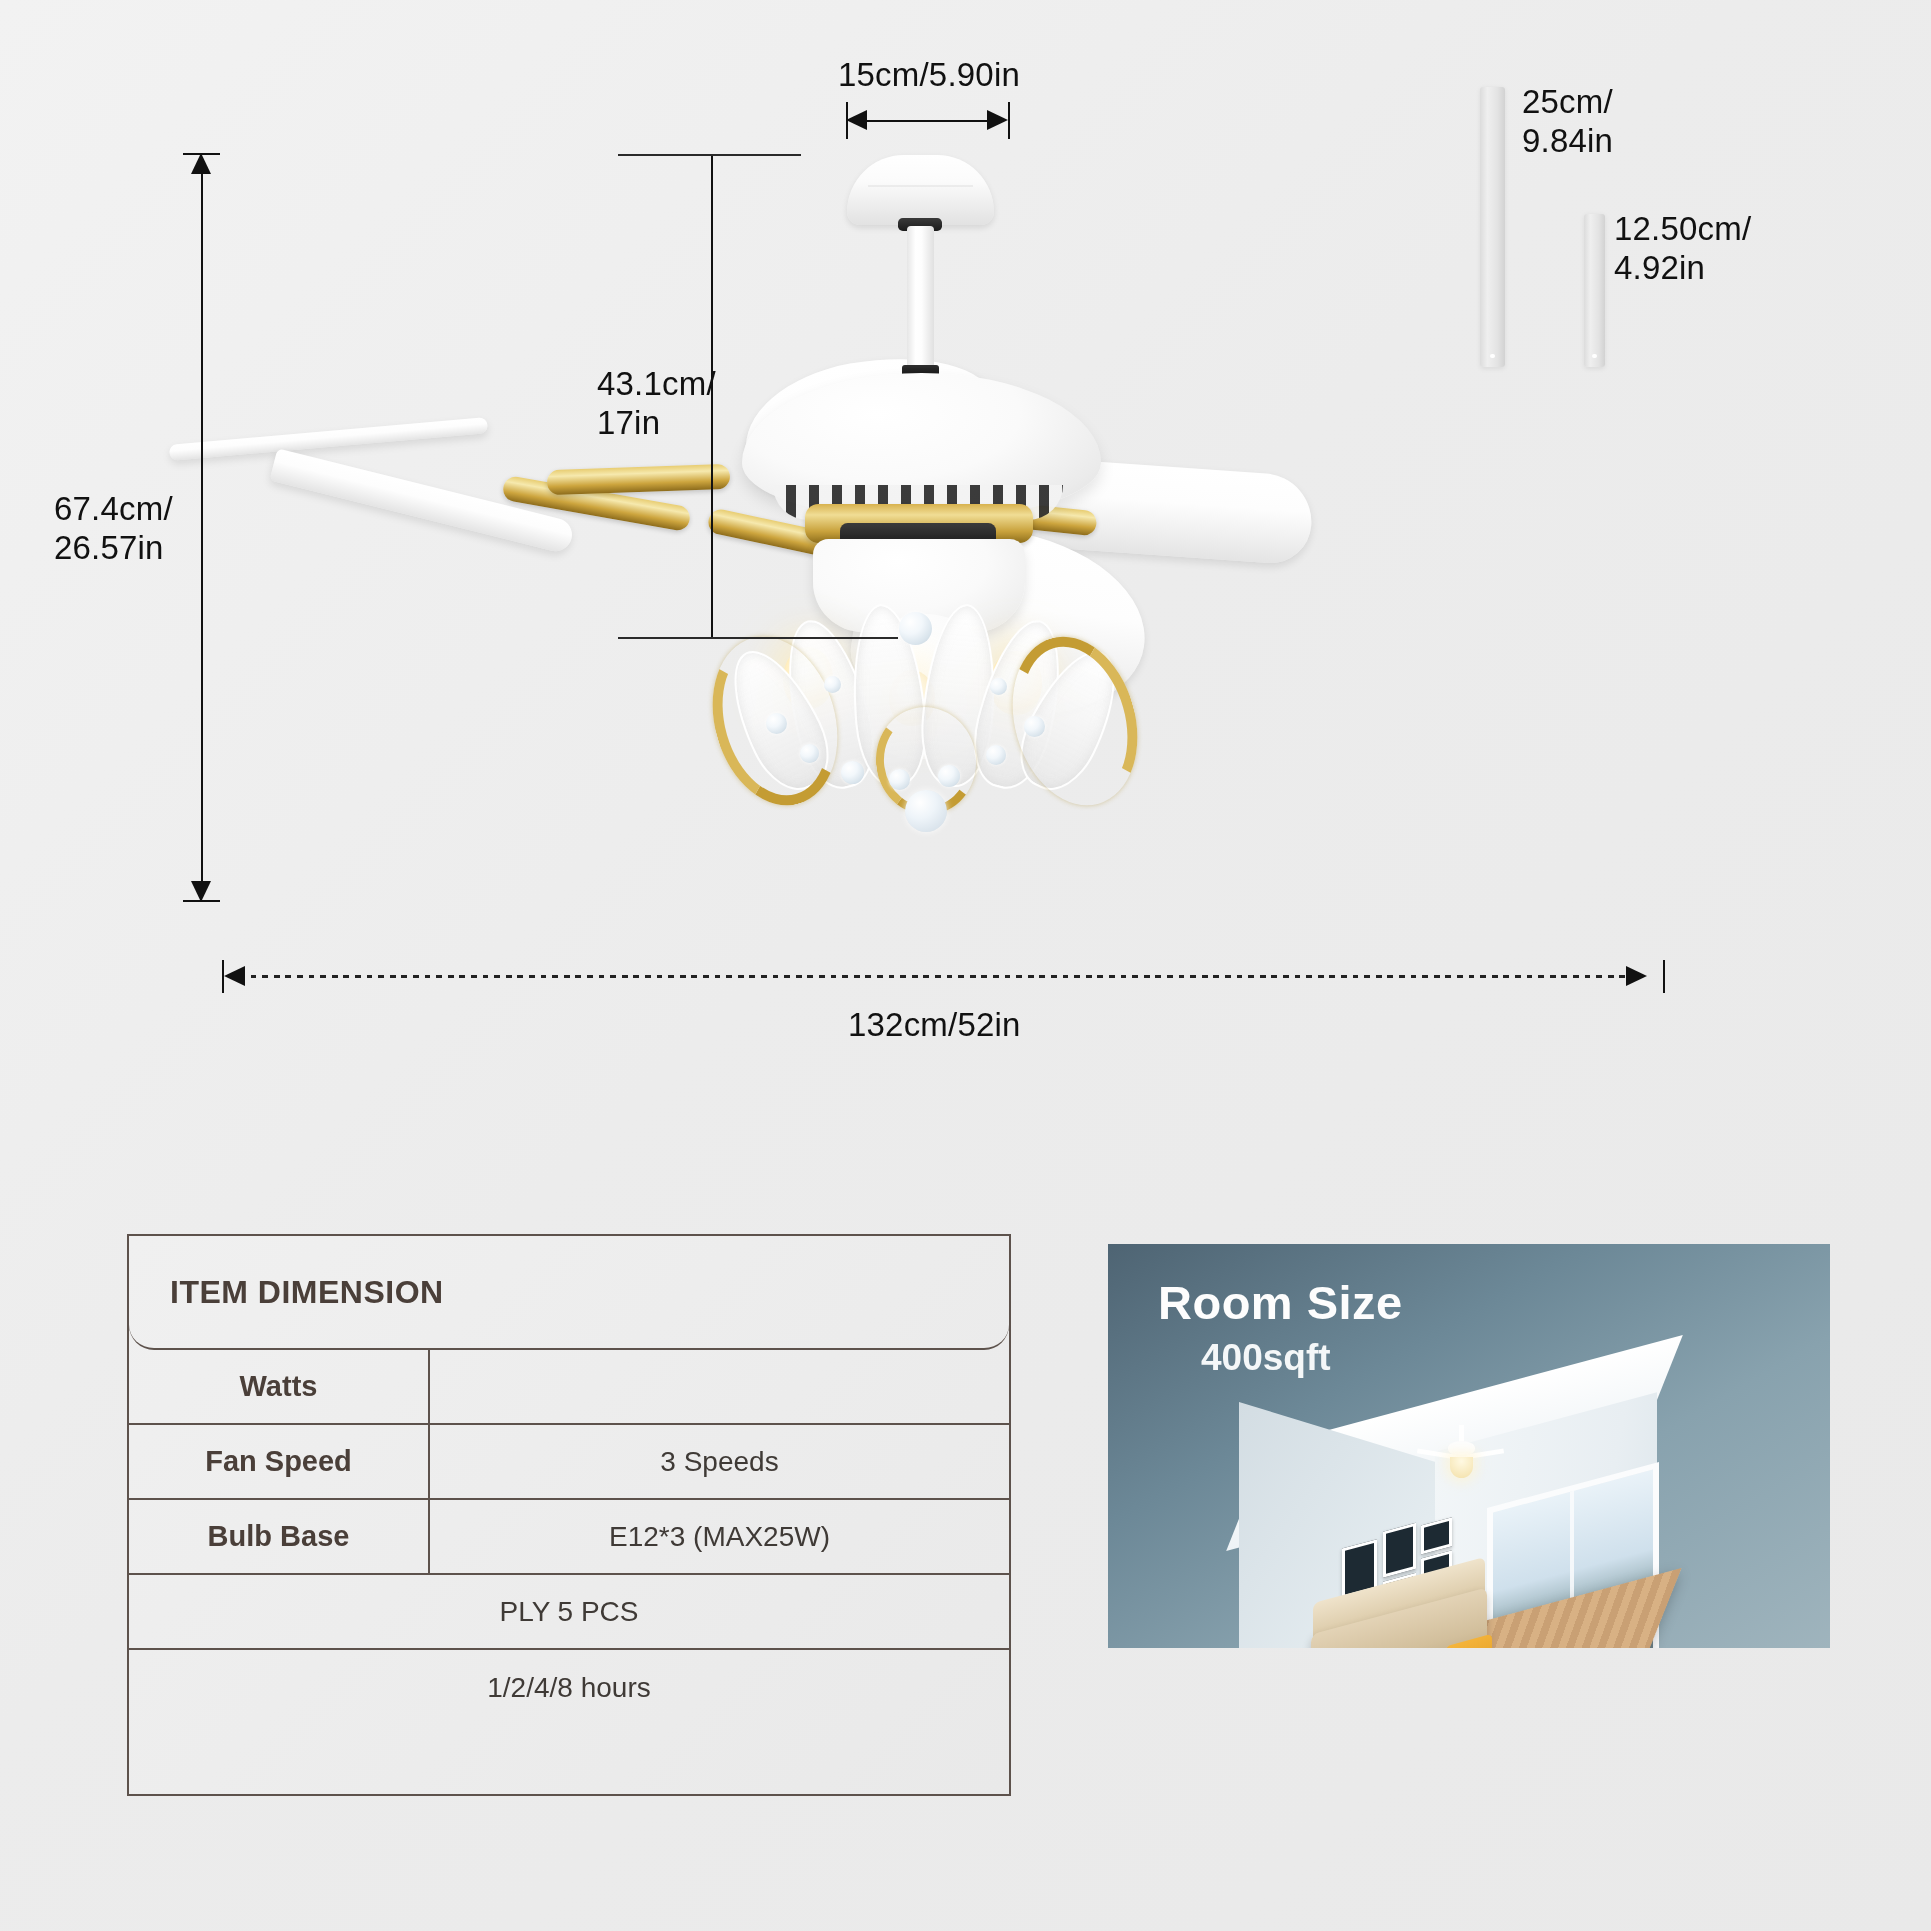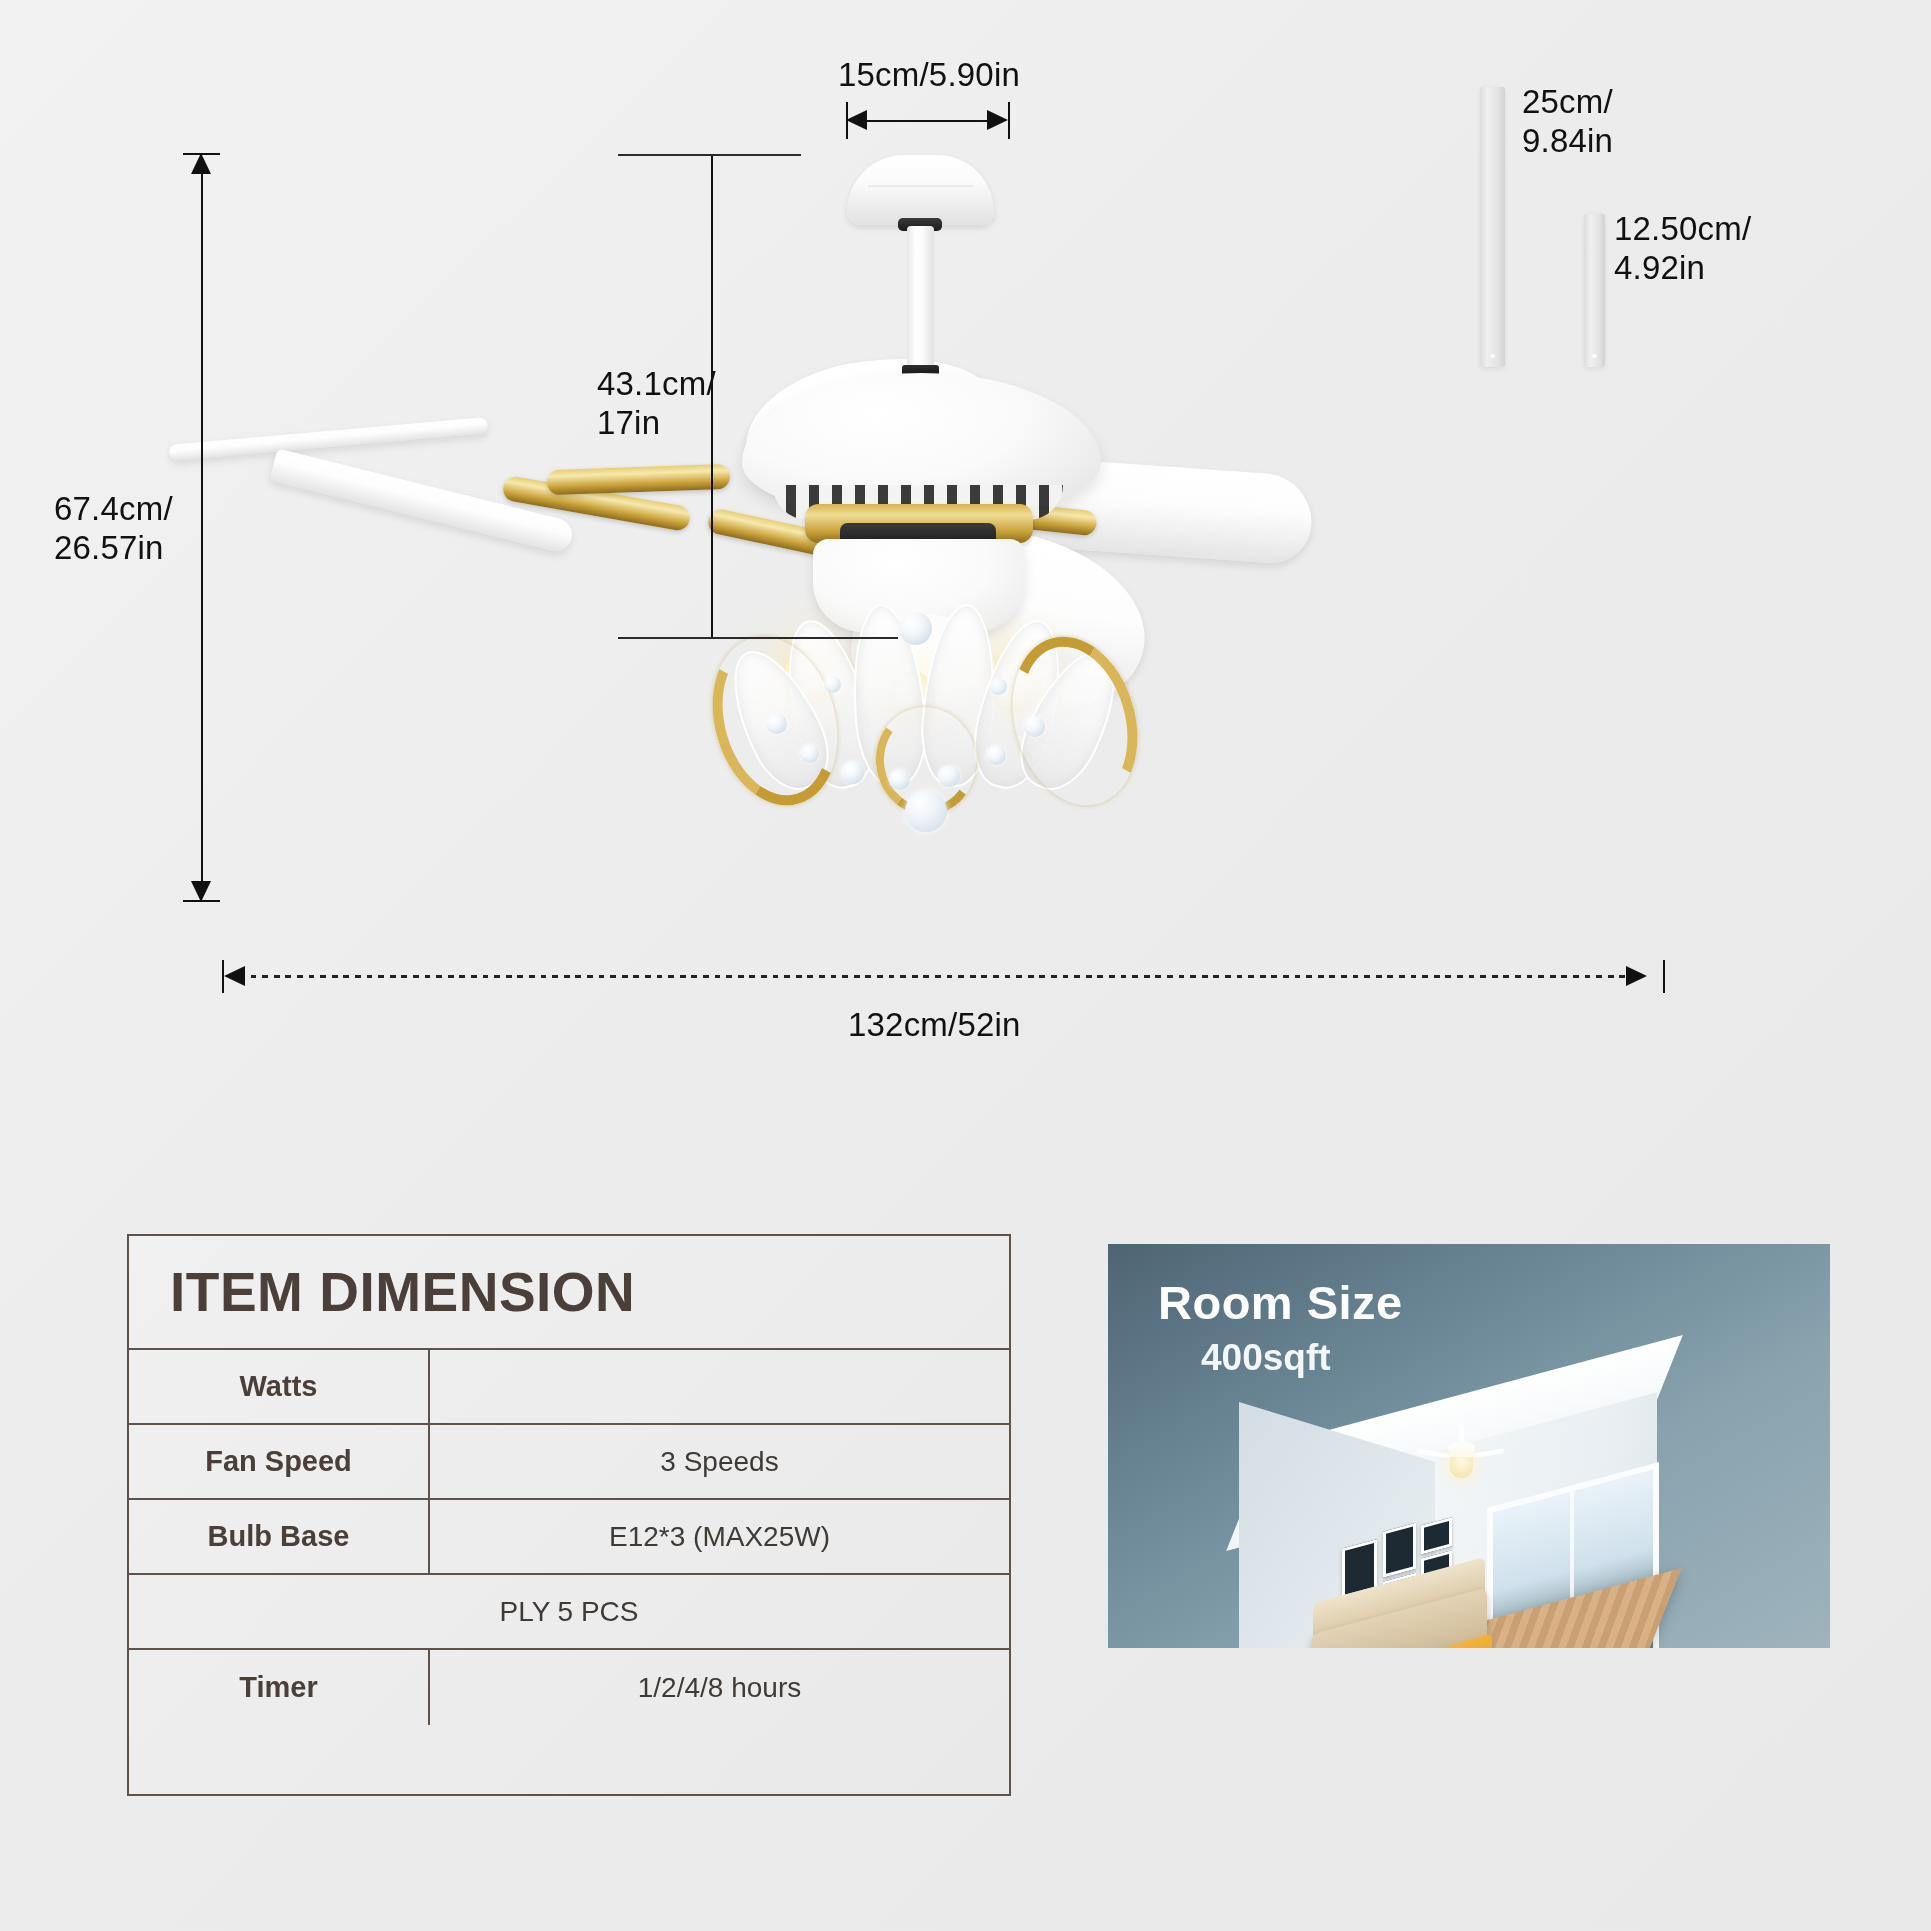--- a/index.html
+++ b/index.html
@@ -157,22 +157,23 @@
   }
 
   
   #spec {
     position: absolute; left: 127px; top: 1234px; width: 884px; height: 562px;
     border: 2.9px solid #5d524c;
     background: linear-gradient(135deg,#f0f0f0,#e9e9e9);
   }
   .spec-title {
     height: 114px; display: flex; align-items: center; padding-left: 41px;
-    font-size: 55px; font-weight: bold; color: #4a3f39; letter-spacing: 0.5px;
+    font-size: 32px; font-weight: bold; color: #4a3f39; letter-spacing: 0.5px;
     border-bottom: 2.9px solid #5d524c;
+    border-radius: 25px;
   }
   .spec-row { display: flex; height: 75px; border-bottom: 2.9px solid #5d524c; }
   .spec-row:last-child { border-bottom: none; }
   .spec-key {
     width: 301px; border-right: 2.9px solid #5d524c;
     display: flex; align-items: center; justify-content: center;
     font-size: 29px; font-weight: bold; color: #4a3f39;
   }
   .spec-val {
     flex: 1; display: flex; align-items: center; justify-content: center;
@@ -396,21 +397,20 @@
       <div class="spec-val">3 Speeds</div>
     </div>
     <div class="spec-row">
       <div class="spec-key">Bulb Base</div>
       <div class="spec-val">E12*3 (MAX25W)</div>
     </div>
     <div class="spec-row">
       <div class="spec-val">PLY 5 PCS</div>
     </div>
     <div class="spec-row">
-      <div class="spec-key">Timer</div>
       <div class="spec-val">1/2/4/8 hours</div>
     </div>
   </div>
 
   <div id="room">
     <div class="room-title">Room Size</div>
     <div class="room-sub">400sqft</div>
 
     <div class="iso">
       <div class="iso-ceiling"></div>

